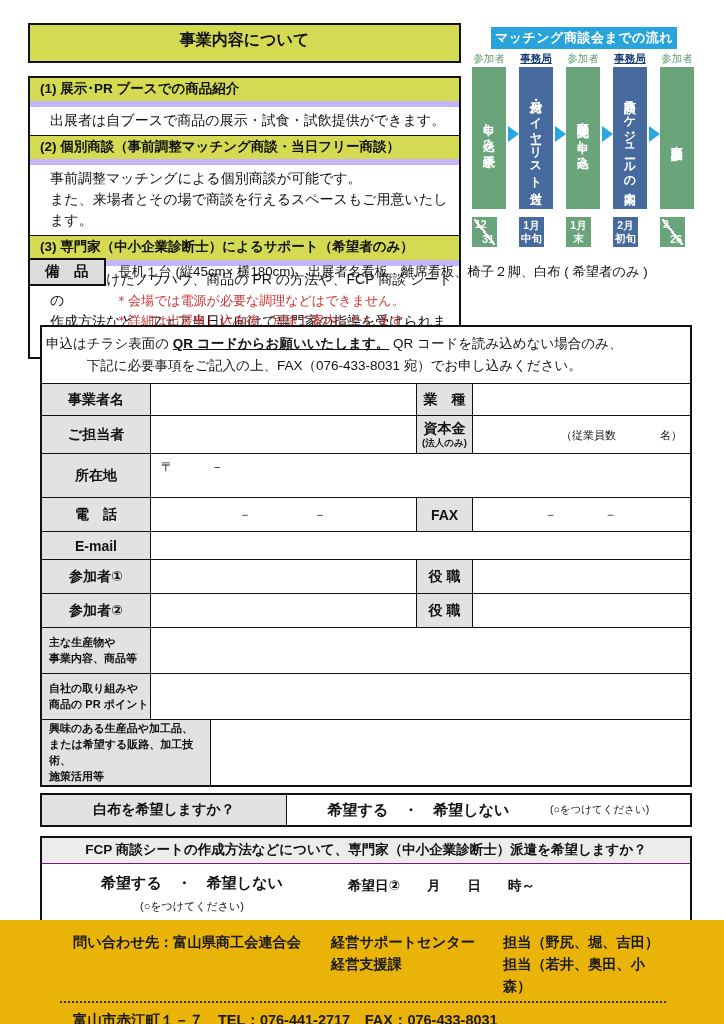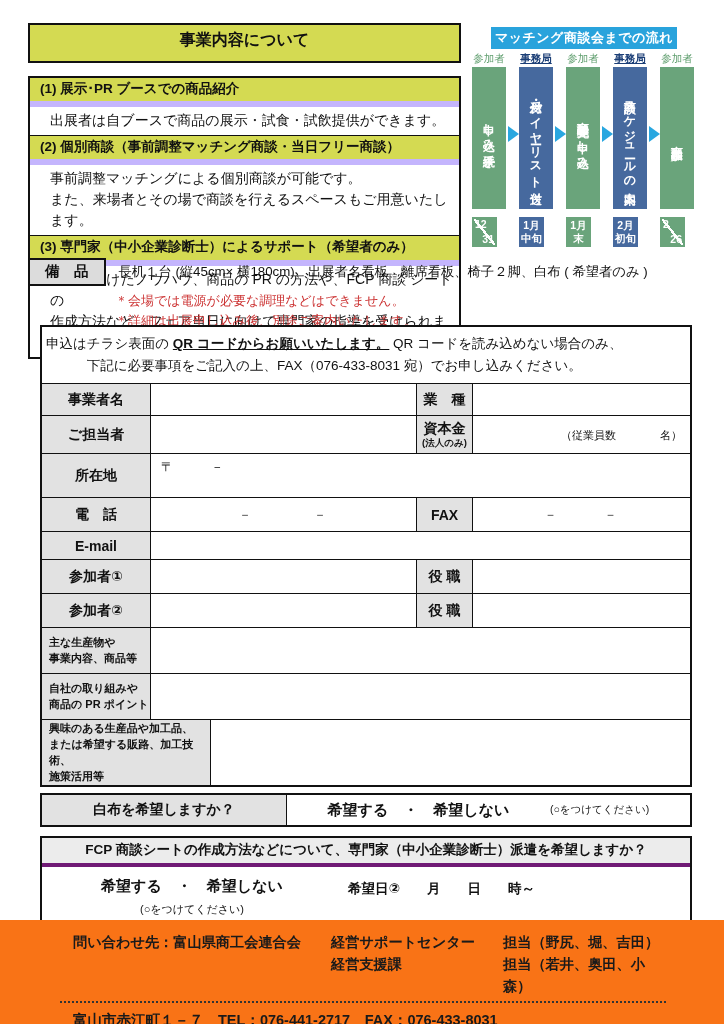--- a/index.html
+++ b/index.html
@@ -96,29 +96,29 @@
 
   
   .wc { position:absolute; left:40px; top:793px; width:652px; height:34px; border:2px solid #111; display:flex; background:#fff; }
   .wc-q { flex:0 0 245px; background:#e2e2e2; border-right:1px solid #111; display:flex; align-items:center; justify-content:center; font-weight:bold; font-size:14px; }
   .wc-right { flex:1; display:flex; align-items:center; }
   .wc-opts { flex:1; text-align:center; font-weight:bold; font-size:15px; }
   .wc-note { flex:0 0 140px; font-size:10.5px; text-align:left; }
 
   
   .fcp { position:absolute; left:40px; top:836px; width:652px; border:2px solid #111; background:#fff; }
-  .fcp-q { background:#ececec; border-bottom:4px solid #701a75; text-align:center; font-size:13.5px; font-weight:600; padding:3px 0 4px; }
+  .fcp-q { background:#ececec; border-bottom:1px solid #701a75; text-align:center; font-size:13.5px; font-weight:600; padding:3px 0 4px; }
   .fcp-body { display:flex; padding:7px 0 9px; }
   .fcp-left { flex:0 0 300px; text-align:center; padding-top:3px; }
   .fcp-opts { font-size:15px; font-weight:bold; }
   .fcp-note { font-size:11px; margin-top:6px; }
   .fcp-right { flex:1; display:flex; flex-direction:column; justify-content:space-between; font-size:13.5px; font-weight:600; padding:1px 40px 1px 6px; line-height:2; }
 
   
-  .footer { position:absolute; left:0; top:920px; width:724px; height:104px; background:#f97316; color:#1a1a1a; }
+  .footer { position:absolute; left:0; top:920px; width:724px; height:104px; background:#eab308; color:#1a1a1a; }
   .f-grid { display:grid; grid-template-columns:258px 172px auto; margin:11px 0 0 73px; font-weight:bold; font-size:14.2px; line-height:1.55; width:600px; }
   .f-dots { border-top:2px dotted #333; margin:4px 0 6px 60px; width:606px; height:0; }
   .f-line { margin-left:73px; font-weight:bold; font-size:14.5px; line-height:1.55; }
 </style>
 </head>
 <body>
 
 <div class="page">
 
   <section class="biz">

